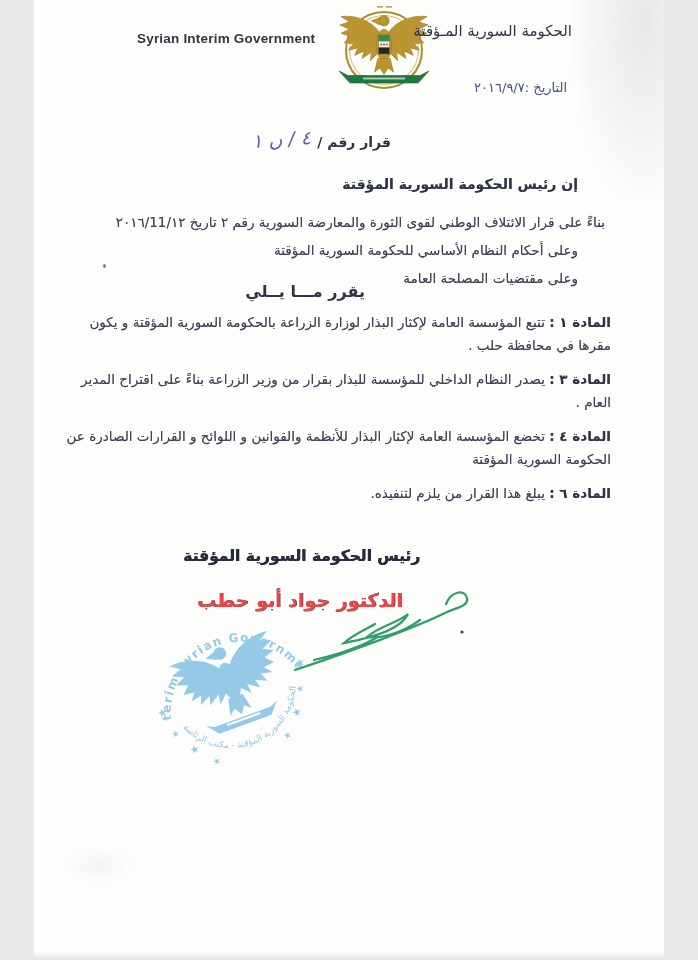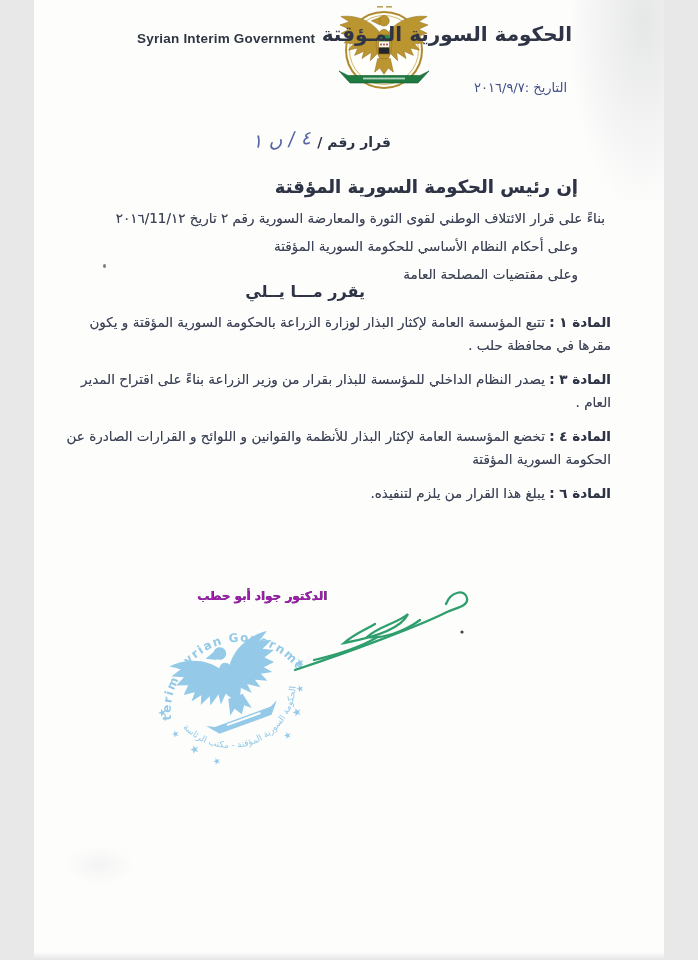--- a/index.html
+++ b/index.html
@@ -21,53 +21,53 @@
   .edge-bottom{position:absolute;left:0;bottom:0;width:100%;height:8px;
     background:linear-gradient(to bottom,transparent,rgba(110,115,125,.18));pointer-events:none;}
   .dot-artifact{position:absolute;left:69px;top:264px;width:3px;height:4px;background:#565c6e;border-radius:50%;opacity:.8;}
 
   
   .en-title{position:absolute;left:103px;top:31px;
     font-family:"Liberation Sans","DejaVu Sans",sans-serif;
     font-weight:bold;font-size:13.5px;color:#2f3542;letter-spacing:.2px;}
   .emblem{position:absolute;left:291px;top:5px;}
   .ar-title{position:absolute;right:92px;top:22px;direction:rtl;
-    font-weight:bold;font-size:20px;color:#2e3445;margin-left:13px;}
+    font-weight:normal;font-size:15px;color:#2e3445;margin-left:13px;}
   .date-line{position:absolute;right:97px;top:80px;direction:rtl;
     font-size:13px;color:#424f88;margin-left:31px;}
 
   
   .decree-no{position:absolute;right:273px;top:128px;direction:rtl;
     display:flex;align-items:flex-start;gap:6px;}
   .decree-no .printed{font-weight:bold;font-size:14px;color:#2e3445;padding-top:6px;}
   .decree-no .handwritten{
     direction:rtl;unicode-bidi:bidi-override;
     font-style:italic;font-size:19px;letter-spacing:5px;
     color:#5767a6;transform:rotate(-4deg);}
 
   
   .preamble{position:absolute;right:86px;top:176px;width:545px;direction:rtl;
     font-size:13.5px;text-shadow:0 0 .4px rgba(61,67,86,.55);}
-  .preamble .opening{font-weight:bold;font-size:18px;color:#2e3445;margin-bottom:7px;}
+  .preamble .opening{font-weight:bold;font-size:14px;color:#2e3445;margin-bottom:16px;}
   .preamble .line{line-height:28px;}
   .preamble .line.wide{margin-right:-27px;}
   .decides{position:absolute;right:299px;top:282px;direction:rtl;
     font-weight:bold;font-size:16px;color:#2e3445;}
 
   
   .articles{position:absolute;right:53px;top:311px;width:553px;direction:rtl;
     font-size:13.5px;line-height:23px;text-shadow:0 0 .4px rgba(61,67,86,.55);}
   .article{margin-bottom:11px;text-align:right;}
   .article .label{font-weight:bold;color:#2e3445;}
 
   
   .sig-title{position:absolute;left:149px;top:547px;direction:rtl;
     font-weight:bold;font-size:15.5px;color:#262c3c;text-shadow:.5px 0 0 #262c3c;}
   .sig-name{position:absolute;left:163px;top:589px;direction:rtl;
-    font-weight:bold;font-size:12px;color:#a21caf;text-shadow:.5px 0 0 #262c3c;}
+    font-weight:bold;font-size:19px;color:#ef4444;text-shadow:.5px 0 0 #262c3c;}
   .stamp{position:absolute;left:99px;top:588px;transform:rotate(-20deg);opacity:.92;}
   .autograph{position:absolute;left:216px;top:584px;}
 </style>
 </head>
 <body>
 
 <div class="page">
 
   <div class="smudge-tr"></div>
   <div class="smudge-bl"></div>
@@ -143,20 +143,21 @@
     <div class="article">
       <span class="label">المادة ٤ :</span>
       <span>تخضع المؤسسة العامة لإكثار البذار للأنظمة والقوانين و اللوائح و القرارات الصادرة عن الحكومة السورية المؤقتة</span>
     </div>
     <div class="article">
       <span class="label">المادة ٦ :</span>
       <span>يبلغ هذا القرار من يلزم لتنفيذه.</span>
     </div>
   </div>
 
+  <div class="sig-title">رئيس الحكومة السورية المؤقتة</div>
   <div class="sig-name">الدكتور جواد أبو حطب</div>
 
   <svg class="stamp" width="198" height="198" viewBox="0 0 200 200">
     <defs>
       <path id="arc-top" d="M 31,110 A 71,71 0 0 1 169,110" fill="none"></path>
       <path id="arc-bot" d="M 38,118 A 66,66 0 0 0 162,118" fill="none"></path>
     </defs>
     <g fill="#8cc6e7" stroke="none">
       <text font-size="12" font-weight="bold" letter-spacing="1.5" font-family="DejaVu Sans, sans-serif">
         <textPath href="#arc-top" startOffset="50%" text-anchor="middle">Interim Syrian Government</textPath>

